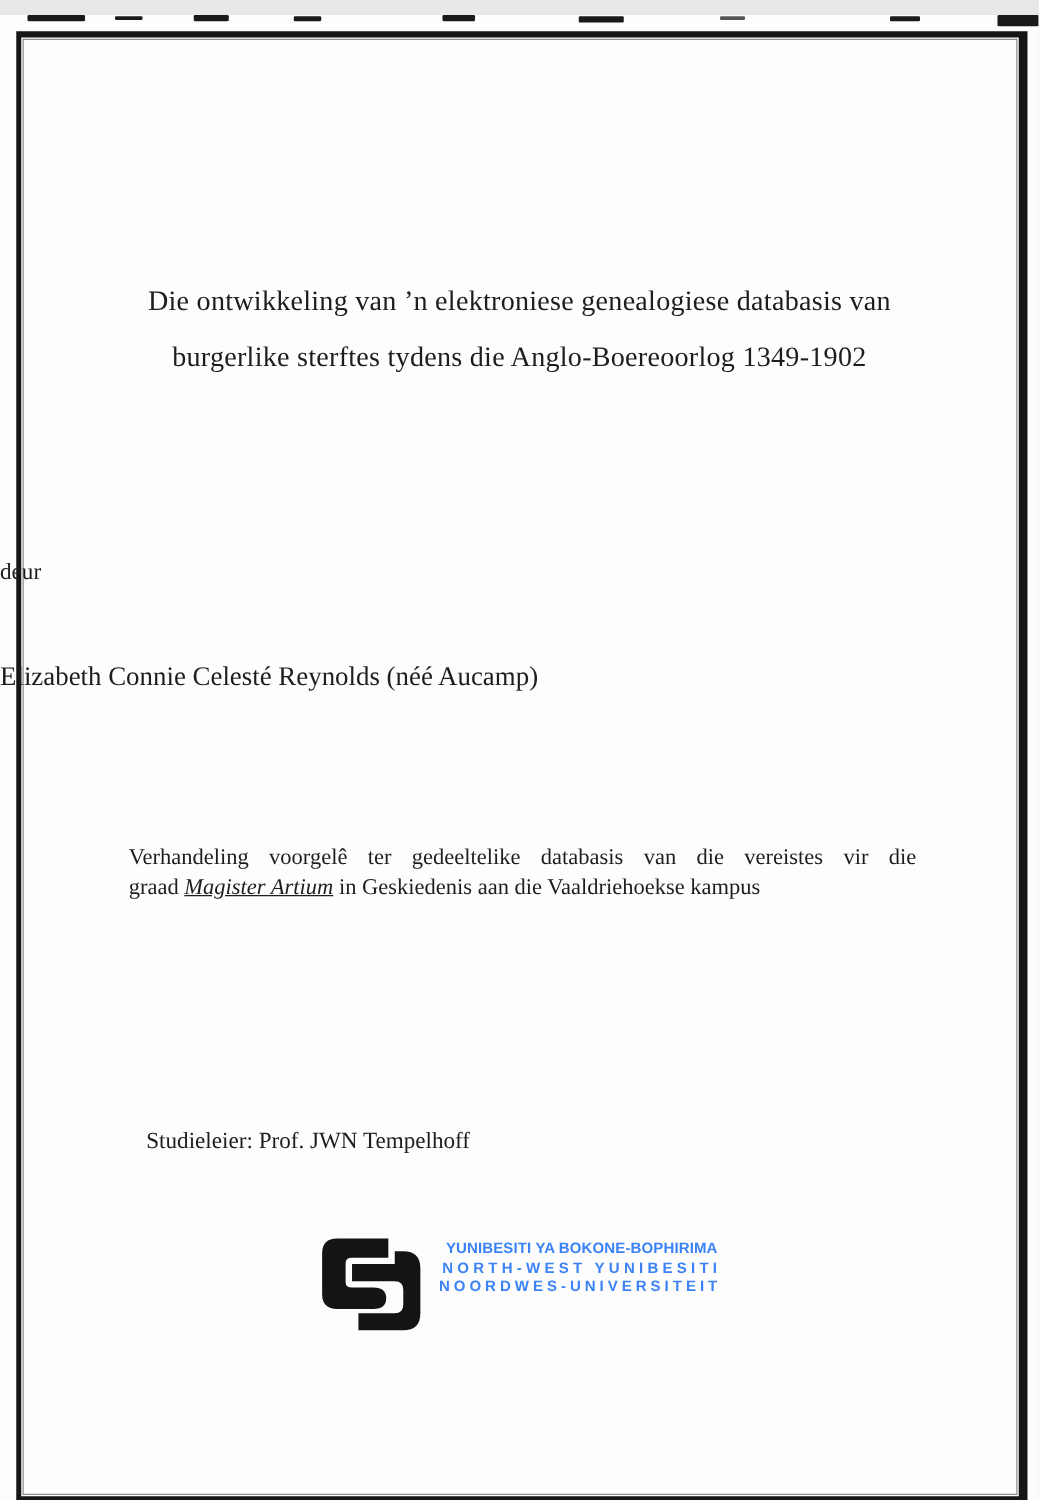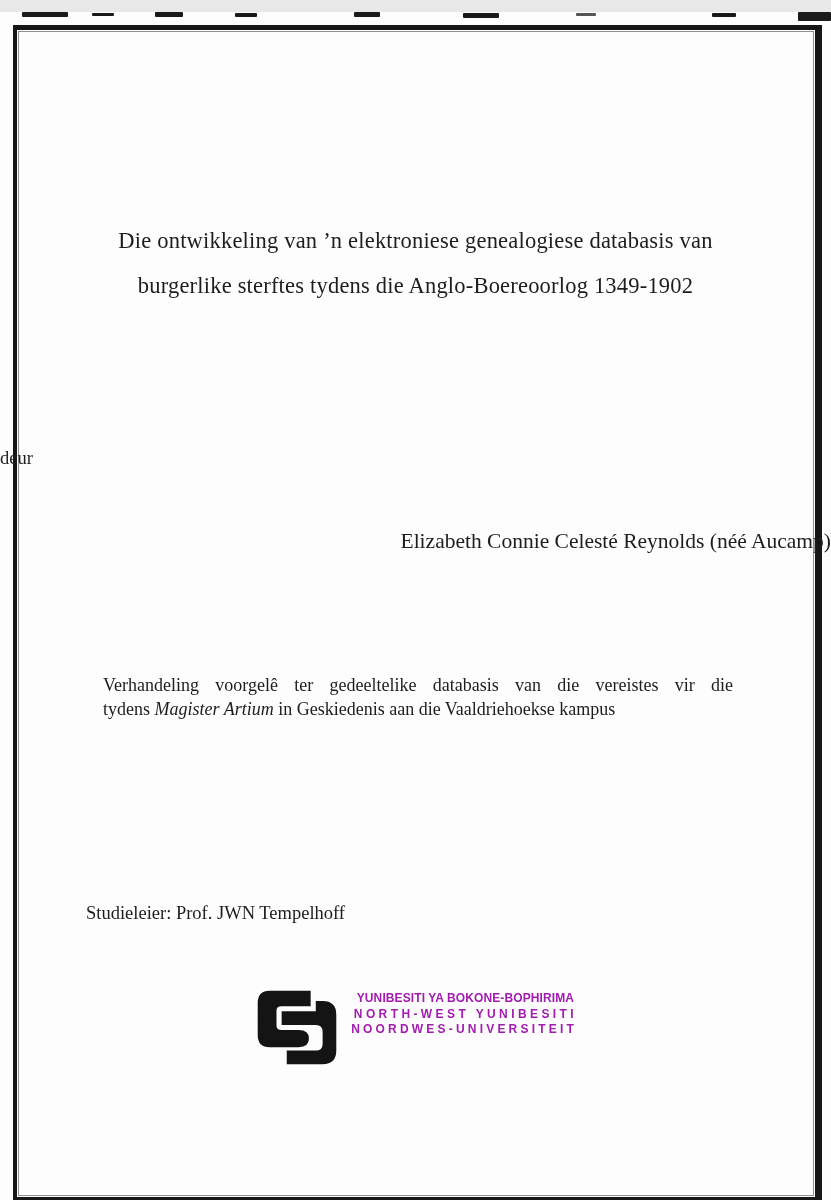--- a/index.html
+++ b/index.html
@@ -36,46 +36,46 @@
   }
   .title-line { display:block; }
 
   .byline {
     position:absolute; top:433px; left:0; right:0;
     text-align:left; font-size:18.5px; line-height:26px;
   }
 
   .author {
     position:absolute; top:514px; left:0; right:0;
-    text-align:right; font-size:21.5px; line-height:30px;
+    text-align:left; font-size:21.5px; line-height:30px;
   }
 
   .statement {
     position:absolute; top:661px; left:103px; width:630px;
     font-size:18px; line-height:24px;
   }
   .st-line { display:block; }
   .st-line1 { text-align:justify; text-align-last:justify; }
-  .st-italic { font-style:italic; }
+  .st-italic { font-style:italic;text-decoration:underline; }
 
   .supervisor-block {
-    position:absolute; top:889px; left:86px; width:500px;
+    position:absolute; top:889px; left:117px; width:500px;
     font-size:18.5px; line-height:24.5px;
   }
   .sup-line { display:block; }
 
   .logo { position:absolute; left:256px; top:977px; width:330px; height:80px; }
   .logo-mark { position:absolute; left:0; top:0; width:82px; height:77px; }
   .logo-text {
     position:absolute; left:66px; top:2px; width:252px;
     text-align:right;
     font-family:"Liberation Sans", sans-serif;
     font-weight:700;
     font-size:12px; line-height:15.5px;
-    color:#a21caf;
+    color:#3b82f6;
   }
   .logo-line { display:block; white-space:nowrap; }
   .logo-line1 { letter-spacing:0.1px; }
   .logo-line2 { letter-spacing:3.4px; margin-right:-3px; }
   .logo-line3 { letter-spacing:3.2px; margin-right:-3px; }
 </style>
 </head>
 <body>
 
 <div class="page">
@@ -98,21 +98,21 @@
     <span class="title-line">Die ontwikkeling van ’n elektroniese genealogiese databasis van</span>
     <span class="title-line">burgerlike sterftes tydens die Anglo-Boereoorlog 1349-1902</span>
   </h1>
 
   <div class="byline">deur</div>
 
   <div class="author">Elizabeth Connie Celesté Reynolds (néé Aucamp)</div>
 
   <div class="statement">
     <span class="st-line st-line1">Verhandeling voorgelê ter gedeeltelike databasis van die vereistes vir die</span>
-    <span class="st-line"><span>tydens </span><span class="st-italic">Magister Artium</span><span> in Geskiedenis aan die Vaaldriehoekse kampus</span></span>
+    <span class="st-line"><span>graad </span><span class="st-italic">Magister Artium</span><span> in Geskiedenis aan die Vaaldriehoekse kampus</span></span>
   </div>
 
   <div class="supervisor-block">
     <span class="sup-line">Studieleier: Prof. JWN Tempelhoff</span>
   </div>
 
   <div class="logo">
     <svg class="logo-mark" viewBox="0 0 96 90" xmlns="http://www.w3.org/2000/svg" aria-hidden="true">
 
       <path fill="#141414" d="M16 2 H64 V20 H30 Q24 20 24 25 V43 Q24 48 30 48 H50 Q62 48 62 58 Q62 68 50 68 H16 Q2 68 2 54 V16 Q2 2 16 2 Z"></path>

